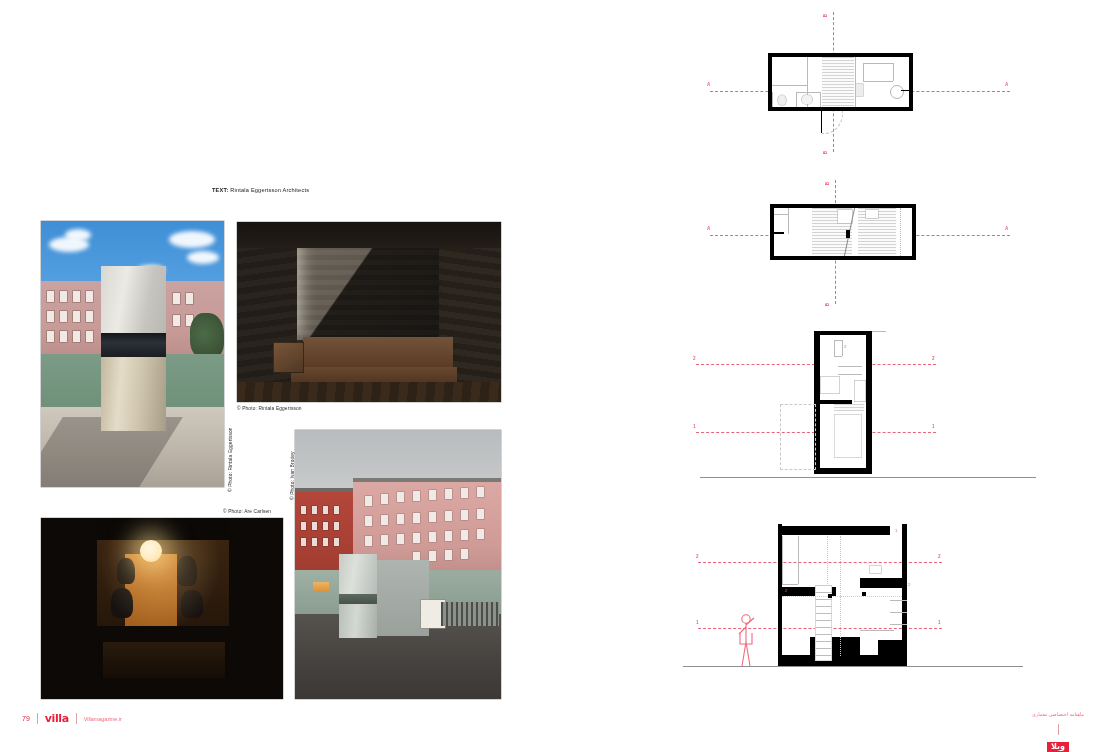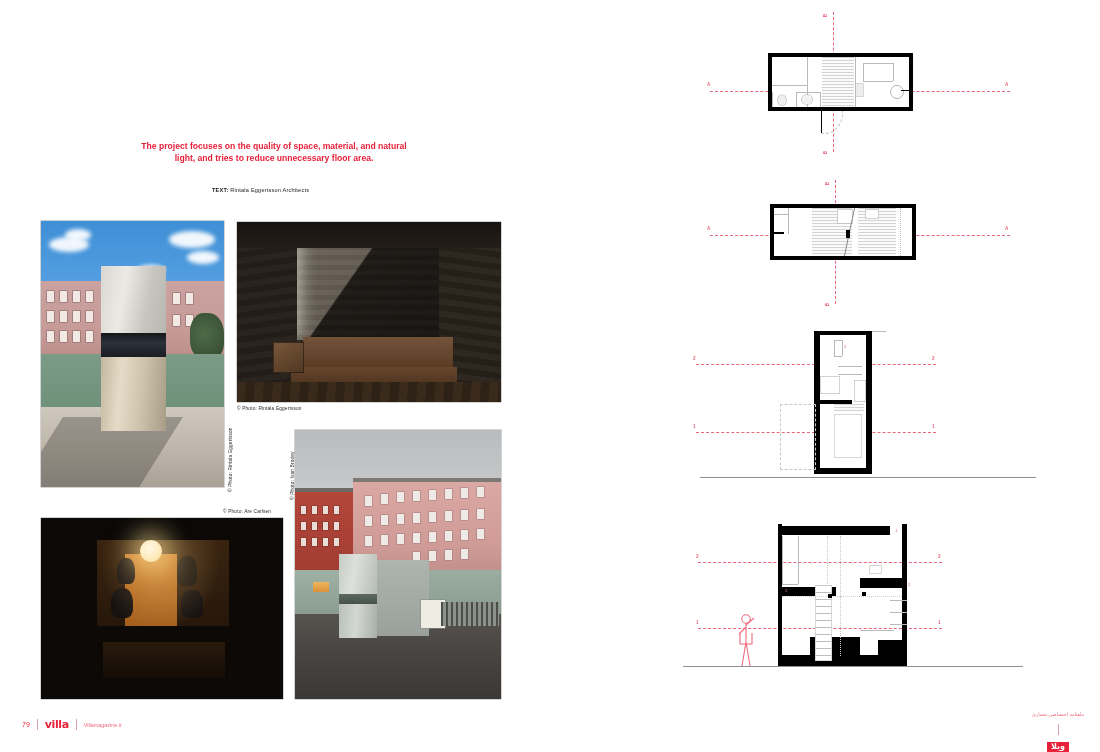--- a/index.html
+++ b/index.html
@@ -144,39 +144,38 @@
   .hatch{position:absolute;
     background:repeating-linear-gradient(180deg,#d3d3d3 0 1px,#fbfbfb 1px 3px);}
   .secline{position:absolute;height:0;border-top:1px dashed #e8657a;}
   .seclinev{position:absolute;width:0;border-left:1px dashed #e8657a;}
   .secmark{position:absolute;color:#e8657a;font-size:4.6px;font-weight:700;}
   .secmark.rot{transform:rotate(-90deg);}
   .ground-line{position:absolute;height:1px;background:#8f8f8f;}
   .tinynum{position:absolute;color:#e8657a;font-size:4.4px;}
 
   
-  .footer-left{position:absolute;left:22px;top:712px;display:flex;align-items:center;gap:7px;margin-top:6px;}
+  .footer-left{position:absolute;left:22px;top:712px;display:flex;align-items:center;gap:7px;}
   .footer-right{position:absolute;right:16px;top:712px;display:flex;align-items:center;gap:7px;flex-direction:column;}
   .pgnum{font-size:7px;color:#e8213b;}
   .vbar{width:1px;height:11px;background:#d8a2aa;}
   .villa-logo{font-size:11px;font-weight:800;color:#e8213b;letter-spacing:-.4px;
       font-family:"DejaVu Sans","Liberation Sans",sans-serif;}
   .villa-url{font-size:5.4px;color:#ef6a7c;}
   .fa-text{font-size:4.8px;color:#ef6a7c;direction:rtl;}
   .fa-logo{background:#e8213b;color:#fff;font-size:8px;font-weight:700;
       padding:1px 4px 2px;line-height:1;letter-spacing:0;}
 </style>
 </head>
 <body>
 
 <div class="spread">
 
   <div class="page-left">
 
-    <div class="deck">The project focuses on the quality of space, material, and natural light, and tries to reduce unnecessary floor area.</div>
     <div class="byline">
       <b>TEXT:</b>
       <span>Rintala Eggertsson Architects</span>
     </div>
 
     <div class="photo" id="photo1">
       <div class="layer p1-sky"></div>
       <div class="p1-cloud" style="left:8px;top:16px;width:40px;height:15px;"></div>
       <div class="p1-cloud" style="left:24px;top:8px;width:26px;height:12px;"></div>
       <div class="p1-cloud" style="left:128px;top:10px;width:46px;height:17px;"></div>

